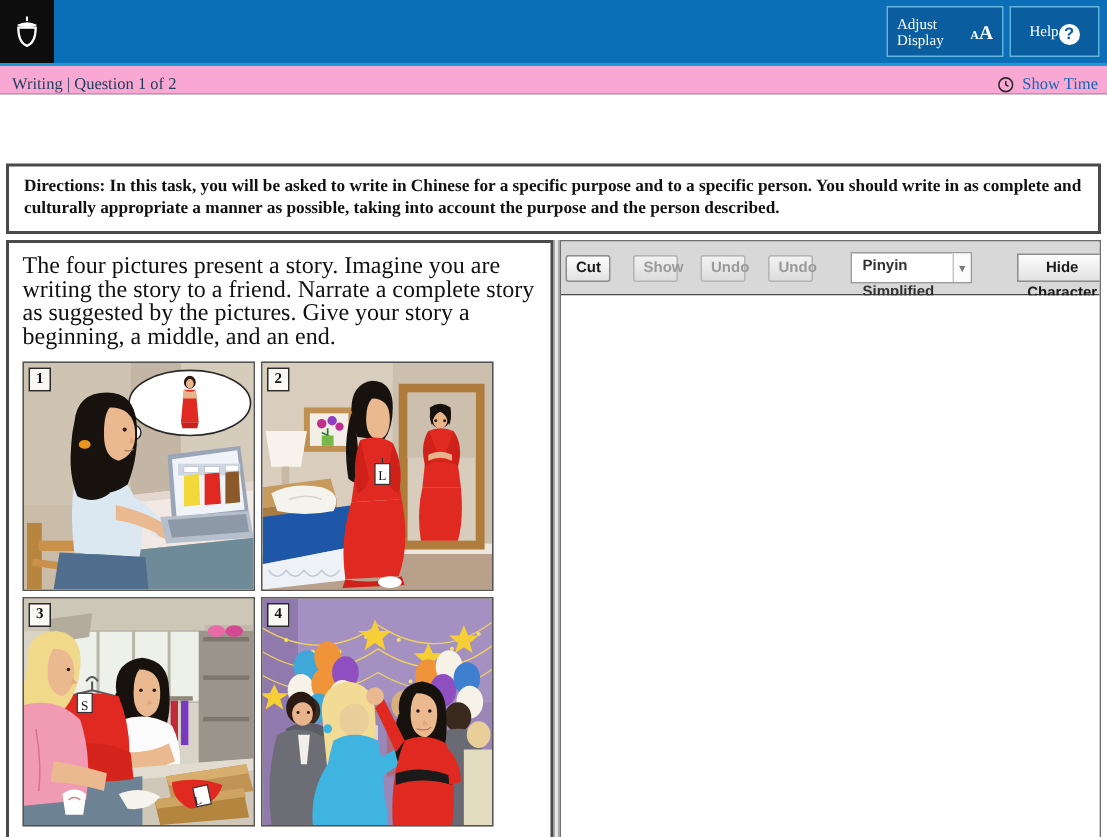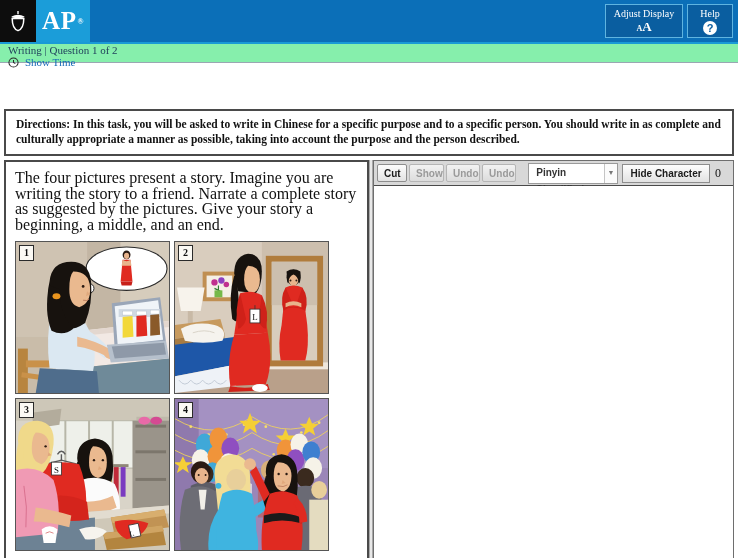--- a/index.html
+++ b/index.html
@@ -65,32 +65,32 @@
     align-items: center;
     padding-right: 5px;
     gap: 4px;
   }
   .hdr-btn {
     background: #0a5ea0;
     border: 1px solid #5fb4e0;
     color: #ffffff;
     height: 34px;
     display: flex;
-    flex-direction: column;
+    flex-direction: row;
     align-items: center;
     justify-content: center;
     font-family: "Liberation Serif", serif;
     font-size: 10px;
     line-height: 11px;
     cursor: pointer;
     padding: 2px 6px 1px 6px;
     box-sizing: border-box;
   }
   .hdr-btn.adjust { width: 78px; }
-  .hdr-btn.help { width: 46px; }
+  .hdr-btn.help { width: 60px; }
   .hdr-btn .glyph {
     font-weight: bold;
     line-height: 13px;
     margin-top: 1px;
   }
   .aa-glyph .small { font-size: 8px; }
   .aa-glyph .big { font-size: 13px; }
   .qmark-circle {
     width: 14px;
     height: 14px;
@@ -101,27 +101,26 @@
     font-weight: bold;
     font-size: 11px;
     line-height: 14px;
     text-align: center;
     margin-top: 2px;
   }
 
   
   .statusbar {
     height: 19px;
-    background: #86efac;
+    background: #f9a8d4;
     border-bottom: 1px solid #9aa7b2;
     display: flex;
-    align-items: flex-start;
+    align-items: flex-end;
     padding: 0 6px 0 8px;
     box-sizing: border-box;
-    flex-direction: column;
   }
   .status-left {
     font-family: "Liberation Serif", serif;
     font-size: 11px;
     color: #1d3c5a;
   }
   .status-spacer { flex: 1; }
   .status-right {
     display: flex;
     align-items: center;
@@ -220,28 +219,28 @@
     font-weight: bold;
     font-size: 10px;
     line-height: 14px;
     text-align: center;
     color: #111111;
     z-index: 5;
   }
 
   
   .toolbar {
-    height: 25px;
+    height: 36px;
     background: #d8d8d8;
     border-bottom: 1px solid #4a4a4a;
     display: flex;
     align-items: center;
     padding: 0 3px;
     box-sizing: border-box;
-    gap: 2px;
+    gap: 15px;
   }
   .tb-btn {
     background: linear-gradient(#fdfdfd, #e2e2e2);
     border: 1px solid #8d8d8d;
     border-radius: 2px;
     font-family: "Liberation Sans", sans-serif;
     font-size: 10px;
     font-weight: bold;
     color: #1b1b1b;
     height: 18px;
@@ -331,24 +330,20 @@
   <div class="header">
 
     <div class="acorn-tile">
       <svg width="20" height="24" viewBox="0 0 20 24">
         <path d="M10 2 L10 5" stroke="#ffffff" stroke-width="1.4" fill="none"></path>
         <path d="M3.5 7.5 Q10 4 16.5 7.5 Q16.5 9 10 9 Q3.5 9 3.5 7.5 Z" fill="#ffffff"></path>
         <path d="M4.2 9.4 Q4.2 19.5 10 21.6 Q15.8 19.5 15.8 9.4 Z" fill="none" stroke="#ffffff" stroke-width="1.5"></path>
       </svg>
     </div>
 
-    <div class="ap-tile">
-      <span>AP</span>
-        <span class="reg">®</span>
-    </div>
 
     <div class="header-spacer"></div>
 
     <div class="header-btns">
       <div class="hdr-btn adjust">
         <span>Adjust Display</span>
         <span class="glyph aa-glyph"><span class="small">A</span><span class="big">A</span></span>
       </div>
       <div class="hdr-btn help">
         <span>Help</span>

